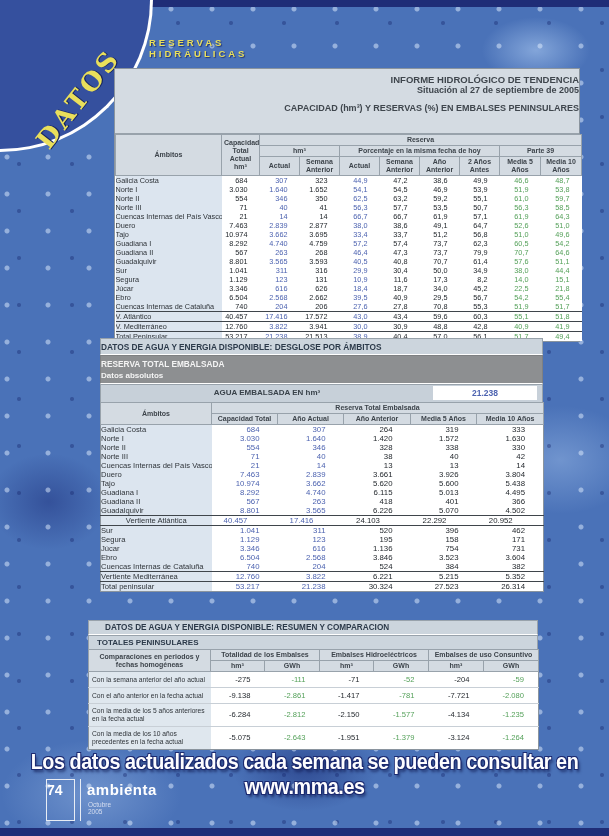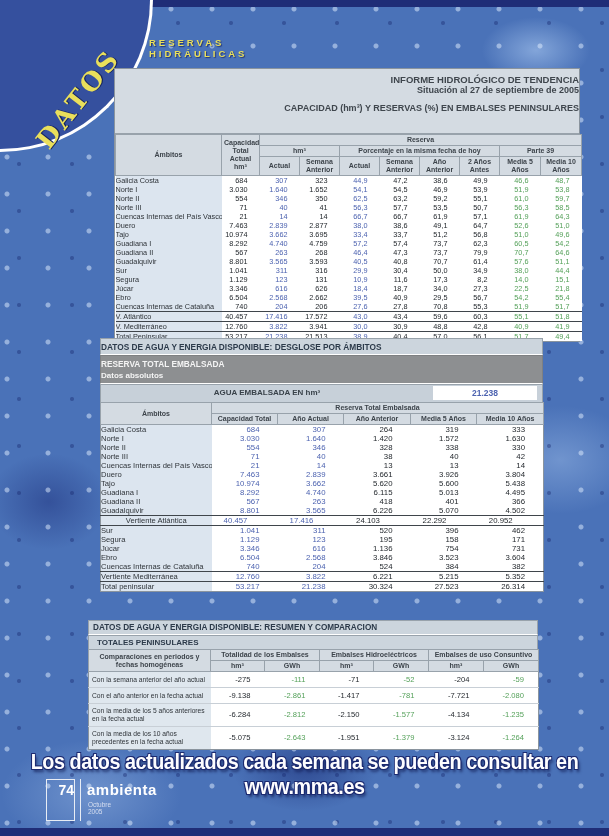--- a/index.html
+++ b/index.html
@@ -63,38 +63,38 @@
   .agua-box{position:absolute;left:332px;top:1px;width:104px;height:14px;background:#fff;
     text-align:center;font-size:8.5px;font-weight:bold;color:var(--accent-blue,#4d63b0);line-height:14px;}
   .tbl2 table{background:#fff;border:1px solid #8a949e;}
   .t2 td{height:9.6px;line-height:9.6px;}
   .t2 td.name{font-size:7.6px;}
   .t2 td.num{font-size:7.8px;padding-right:18px;}
   .t2 tbody tr:first-child td{border-top:1px solid #3f454b;}
 
   
   .tbl3{left:88px;top:620px;width:450px;}
-  .t3-title{font-size:8.2px;padding:2px 4px;border-bottom:1px solid #fff;}
+  .t3-title{font-size:8.2px;padding:2px 16px;border-bottom:1px solid #fff;}
   .t3-sub{font-size:8px;padding:2px 8px;border-bottom:none;}
   .tbl3 table{background:#fff;border:1px solid #8a949e;}
   .t3 th{font-size:7px;line-height:9px;}
   .t3 td{height:auto;}
   .t3 td.name{background:#dfe7ee;font-size:6.7px;line-height:8px;white-space:normal;
     padding:3px 3px;color:#2e3338;border-top:1px solid #c8cfd6;}
   .t3 td.num{font-size:7.6px;padding-right:14px;border-top:1px solid #c8cfd6;line-height:8px;}
   .t3 tbody tr:first-child td{border-top:1px solid #3f454b;}
 
   .headline{position:absolute;top:750px;left:0;width:609px;text-align:center;
     font-size:21.5px;font-weight:bold;letter-spacing:-0.5px;color:#fdfdff;
     transform:scaleX(.92);transform-origin:center;
     text-shadow:1px 1px 0 #1c2a70,-1px -1px 0 #1c2a70,1px -1px 0 #1c2a70,-1px 1px 0 #1c2a70,2px 3px 3px rgba(15,25,80,.7);}
 
   .footer{position:absolute;left:46px;top:779px;height:42px;color:#fff;}
   .pagenum-box{position:absolute;left:0;top:0;width:29px;height:42px;border:1px solid #e8edf5;
-    box-sizing:border-box;font-size:14px;font-weight:bold;text-align:right;line-height:20px;}
+    box-sizing:border-box;font-size:14px;font-weight:bold;text-align:left;line-height:20px;}
   .foot-rule{position:absolute;left:34px;top:0;width:1px;height:42px;background:#e8edf5;}
   .mag{position:absolute;left:41px;top:2px;font-size:15px;font-weight:bold;letter-spacing:.5px;}
   .issue{position:absolute;left:42px;top:22px;font-size:6.5px;color:#d6def0;}
 </style>
 </head>
 <body>
 
 <div class="page">
   <div class="strip-top"></div>
 
@@ -294,21 +294,21 @@
             <td class="num c-g">15,1</td>
           </tr>
           <tr>
             <td class="name">Júcar</td>
             <td class="num c-k">3.346</td>
             <td class="num c-b">616</td>
             <td class="num c-k">626</td>
             <td class="num c-b">18,4</td>
             <td class="num c-k">18,7</td>
             <td class="num c-k">34,0</td>
-            <td class="num c-k">27,3</td>
+            <td class="num c-k">45,2</td>
             <td class="num c-g">22,5</td>
             <td class="num c-g">21,8</td>
           </tr>
           <tr>
             <td class="name">Ebro</td>
             <td class="num c-k">6.504</td>
             <td class="num c-b">2.568</td>
             <td class="num c-k">2.662</td>
             <td class="num c-b">39,5</td>
             <td class="num c-k">40,9</td>

